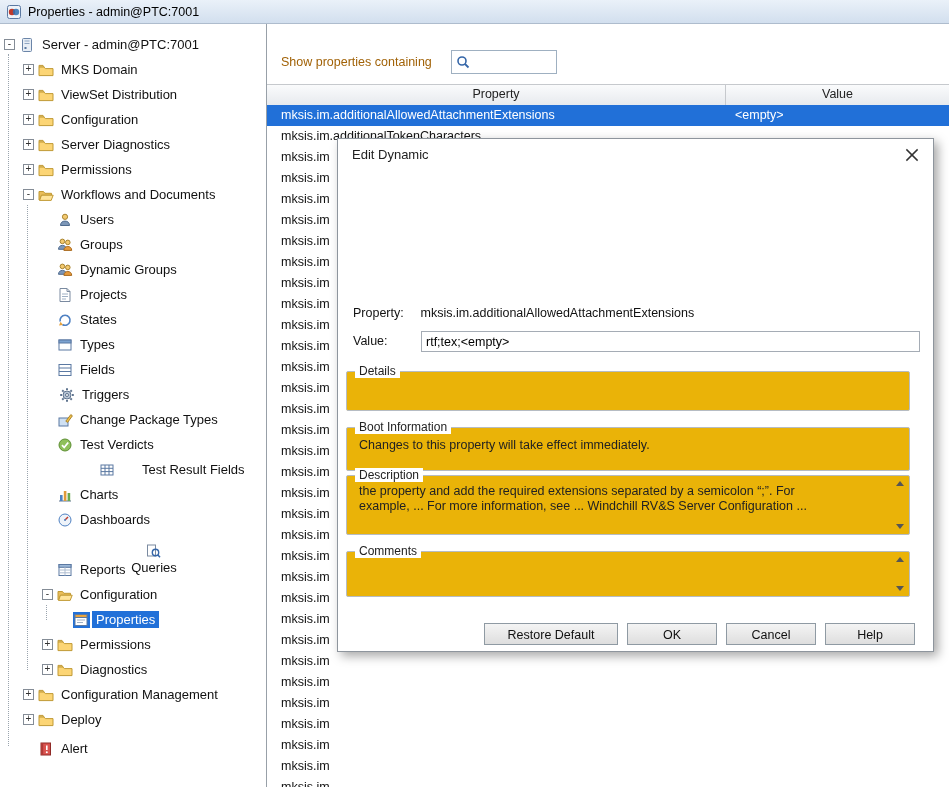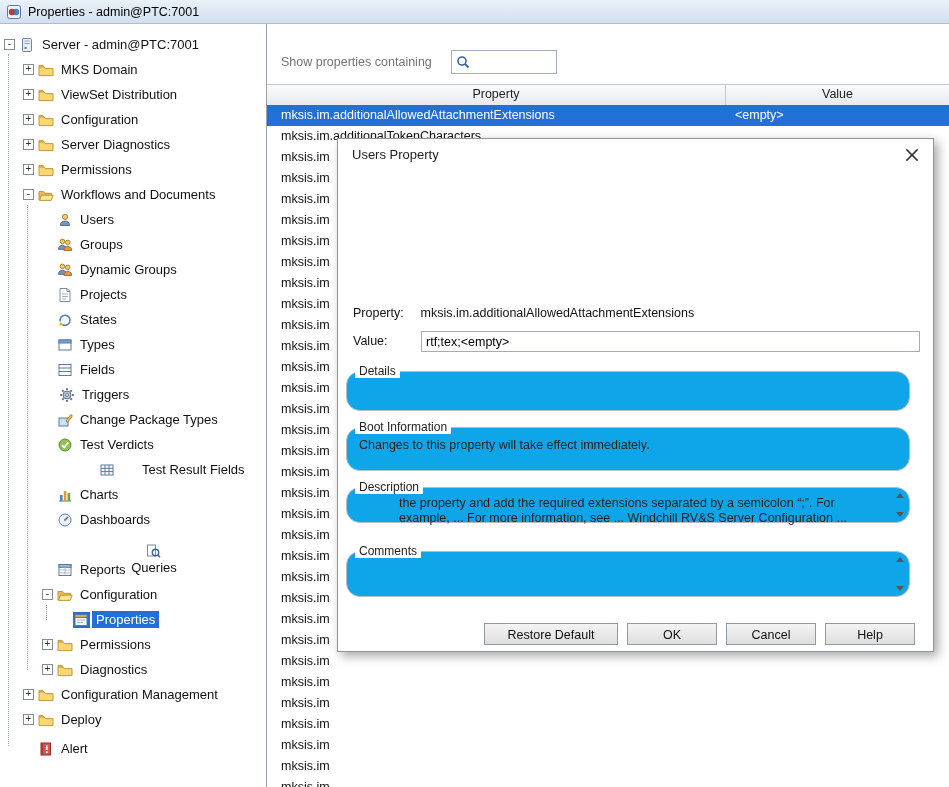--- a/index.html
+++ b/index.html
@@ -24,21 +24,21 @@
   .expander.none{border-color:transparent;background:transparent;}
   .ticon{flex:none;width:17px;height:16px;margin-right:2px;}
   .ticon svg{width:16px;height:16px;display:block;}
   .tlabel{padding:1px 4px;font-size:13px;color:#111;}
   .tree-item.selected .tlabel{background:#2170d8;color:#fff;}
   .tree-item.selected .ticon{background:#2170d8;}
 
   
   #main{position:absolute;left:267px;top:24px;right:0;bottom:0;background:#fff;}
   .filter-row{position:absolute;left:0;top:26px;height:24px;display:flex;align-items:center;padding-left:14px;}
-  .filter-label{font-size:12.5px;color:#737373;margin-right:19px;}
+  .filter-label{font-size:12.5px;color:#a16207;margin-right:19px;}
   .searchbox{position:relative;width:104px;height:22px;border:1px solid #9fb0c1;background:#fff;}
   .searchbox input{position:absolute;left:22px;top:1px;right:2px;bottom:1px;border:none;outline:none;
     font-family:inherit;font-size:12px;width:78px;}
   .searchbox .mag{position:absolute;left:3px;top:3px;width:16px;height:16px;}
 
   .thead{position:absolute;left:0;right:0;top:60px;height:20px;
     background:linear-gradient(#fafbfc,#e7eaee);border-top:1px solid #c6c9cd;border-bottom:1px solid #c6c9cd;
     display:flex;font-size:12.5px;color:#222;}
   .thead .hc{box-sizing:border-box;text-align:center;line-height:19px;}
   .thead .hc.prop{width:459px;border-right:1px solid #c6c9cd;}
@@ -54,26 +54,26 @@
   #dialog{position:absolute;left:337px;top:138px;width:597px;height:514px;background:#fff;
     border:1px solid #8e959d;box-shadow:4px 4px 10px rgba(0,0,0,.35);box-sizing:border-box;z-index:10;}
   .dlg-title{position:absolute;left:14px;top:8px;font-size:13px;color:#222;}
   .dlg-close{position:absolute;right:12px;top:7px;width:18px;height:18px;cursor:pointer;}
   .prop-row{position:absolute;left:15px;top:167px;font-size:12.5px;}
   .prop-row .pl{display:inline-block;width:64px;}
   .value-row{position:absolute;left:15px;top:192px;height:22px;font-size:12.5px;}
   .value-row .vl{position:absolute;left:0;top:3px;}
   .value-row input{position:absolute;left:68px;top:0;width:489px;height:19px;border:1px solid #a5acb5;
     font-family:inherit;font-size:12.5px;padding:0 4px;outline:none;}
-  .group{position:absolute;left:8px;width:564px;border:1px solid #b6bcc3;border-radius:14px;box-sizing:border-box;background:#0ea5e9;}
+  .group{position:absolute;left:8px;width:564px;border:1px solid #b6bcc3;border-radius:2px;box-sizing:border-box;background:#eab308;}
   .group .legend{position:absolute;top:-8px;left:8px;background:#fff;padding:0 4px;font-size:12px;color:#222;}
   .group .gcontent{padding:10px 24px 5px 12px;font-size:12.5px;color:#222;overflow:hidden;}
   #grp-details{top:232px;height:40px;}
   #grp-boot{top:288px;height:44px;}
-  #grp-desc{top:348px;height:36px;padding-left:40px;}
+  #grp-desc{top:336px;height:60px;}
   #grp-comments{top:412px;height:46px;}
   #grp-desc .gcontent{height:30px;line-height:15px;padding-top:8px;}
   #grp-comments .gcontent{height:28px;}
   .vscroll{position:absolute;right:4px;top:5px;bottom:5px;width:11px;display:flex;flex-direction:column;
     justify-content:space-between;align-items:center;}
   .arr-up{width:0;height:0;border-left:4px solid transparent;border-right:4px solid transparent;border-bottom:5px solid #555;}
   .arr-dn{width:0;height:0;border-left:4px solid transparent;border-right:4px solid transparent;border-top:5px solid #555;}
   .btn-row{position:absolute;left:0;right:18px;top:484px;height:22px;display:flex;justify-content:flex-end;gap:9px;}
   .btn{height:22px;box-sizing:border-box;border:1px solid #8f9aa3;background:linear-gradient(#f4f4f4,#dedede);
     font-family:inherit;font-size:12.5px;color:#111;text-align:center;line-height:20px;cursor:pointer;}
@@ -576,21 +576,21 @@
           <span class="cv"></span>
         </div>
         <div class="trow">
           <span class="cp">mksis.im</span>
           <span class="cv"></span>
         </div>
       </div>
   </div>
 
   <div id="dialog">
-    <div class="dlg-title">Users Property</div>
+    <div class="dlg-title">Edit Dynamic</div>
     <div class="dlg-close">
       <svg viewBox="0 0 16 16">
           <line x1="3" y1="3" x2="13" y2="13" stroke="#333" stroke-width="1.3"></line>
           <line x1="13" y1="3" x2="3" y2="13" stroke="#333" stroke-width="1.3"></line>
         </svg>
     </div>
 
     <div class="prop-row">
       <span class="pl">Property:</span>
       <span>mksis.im.additionalAllowedAttachmentExtensions</span>

